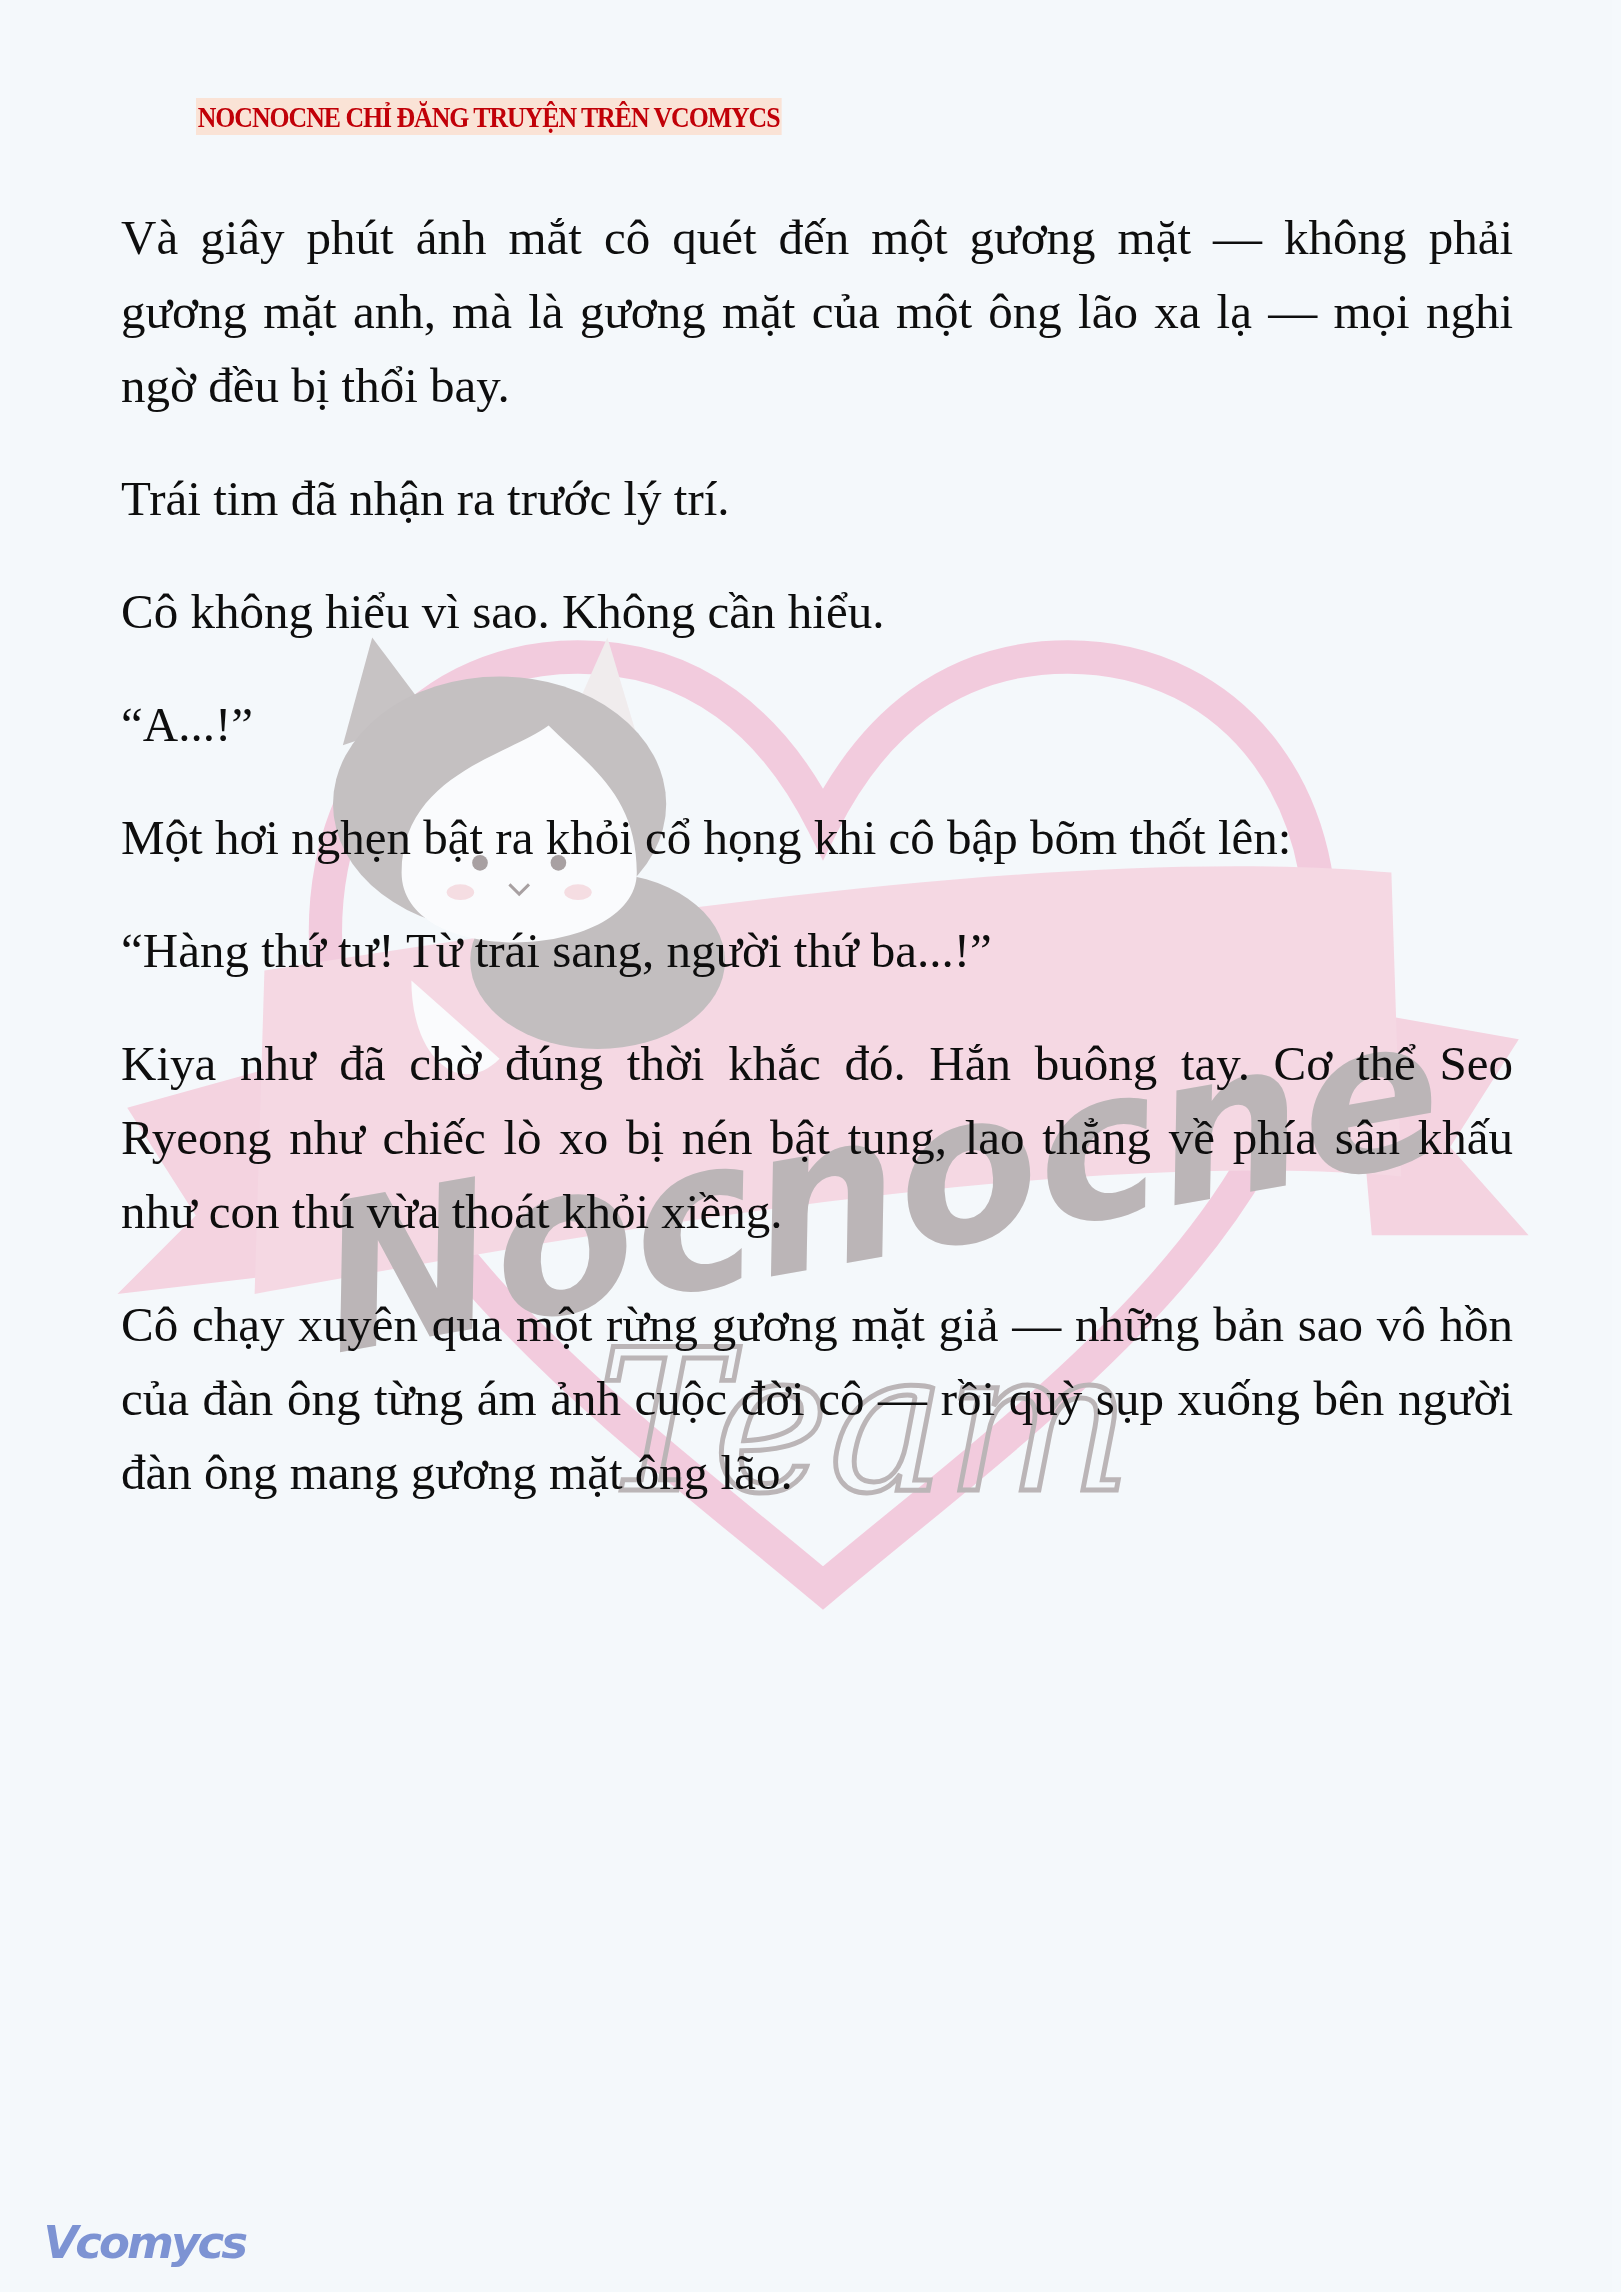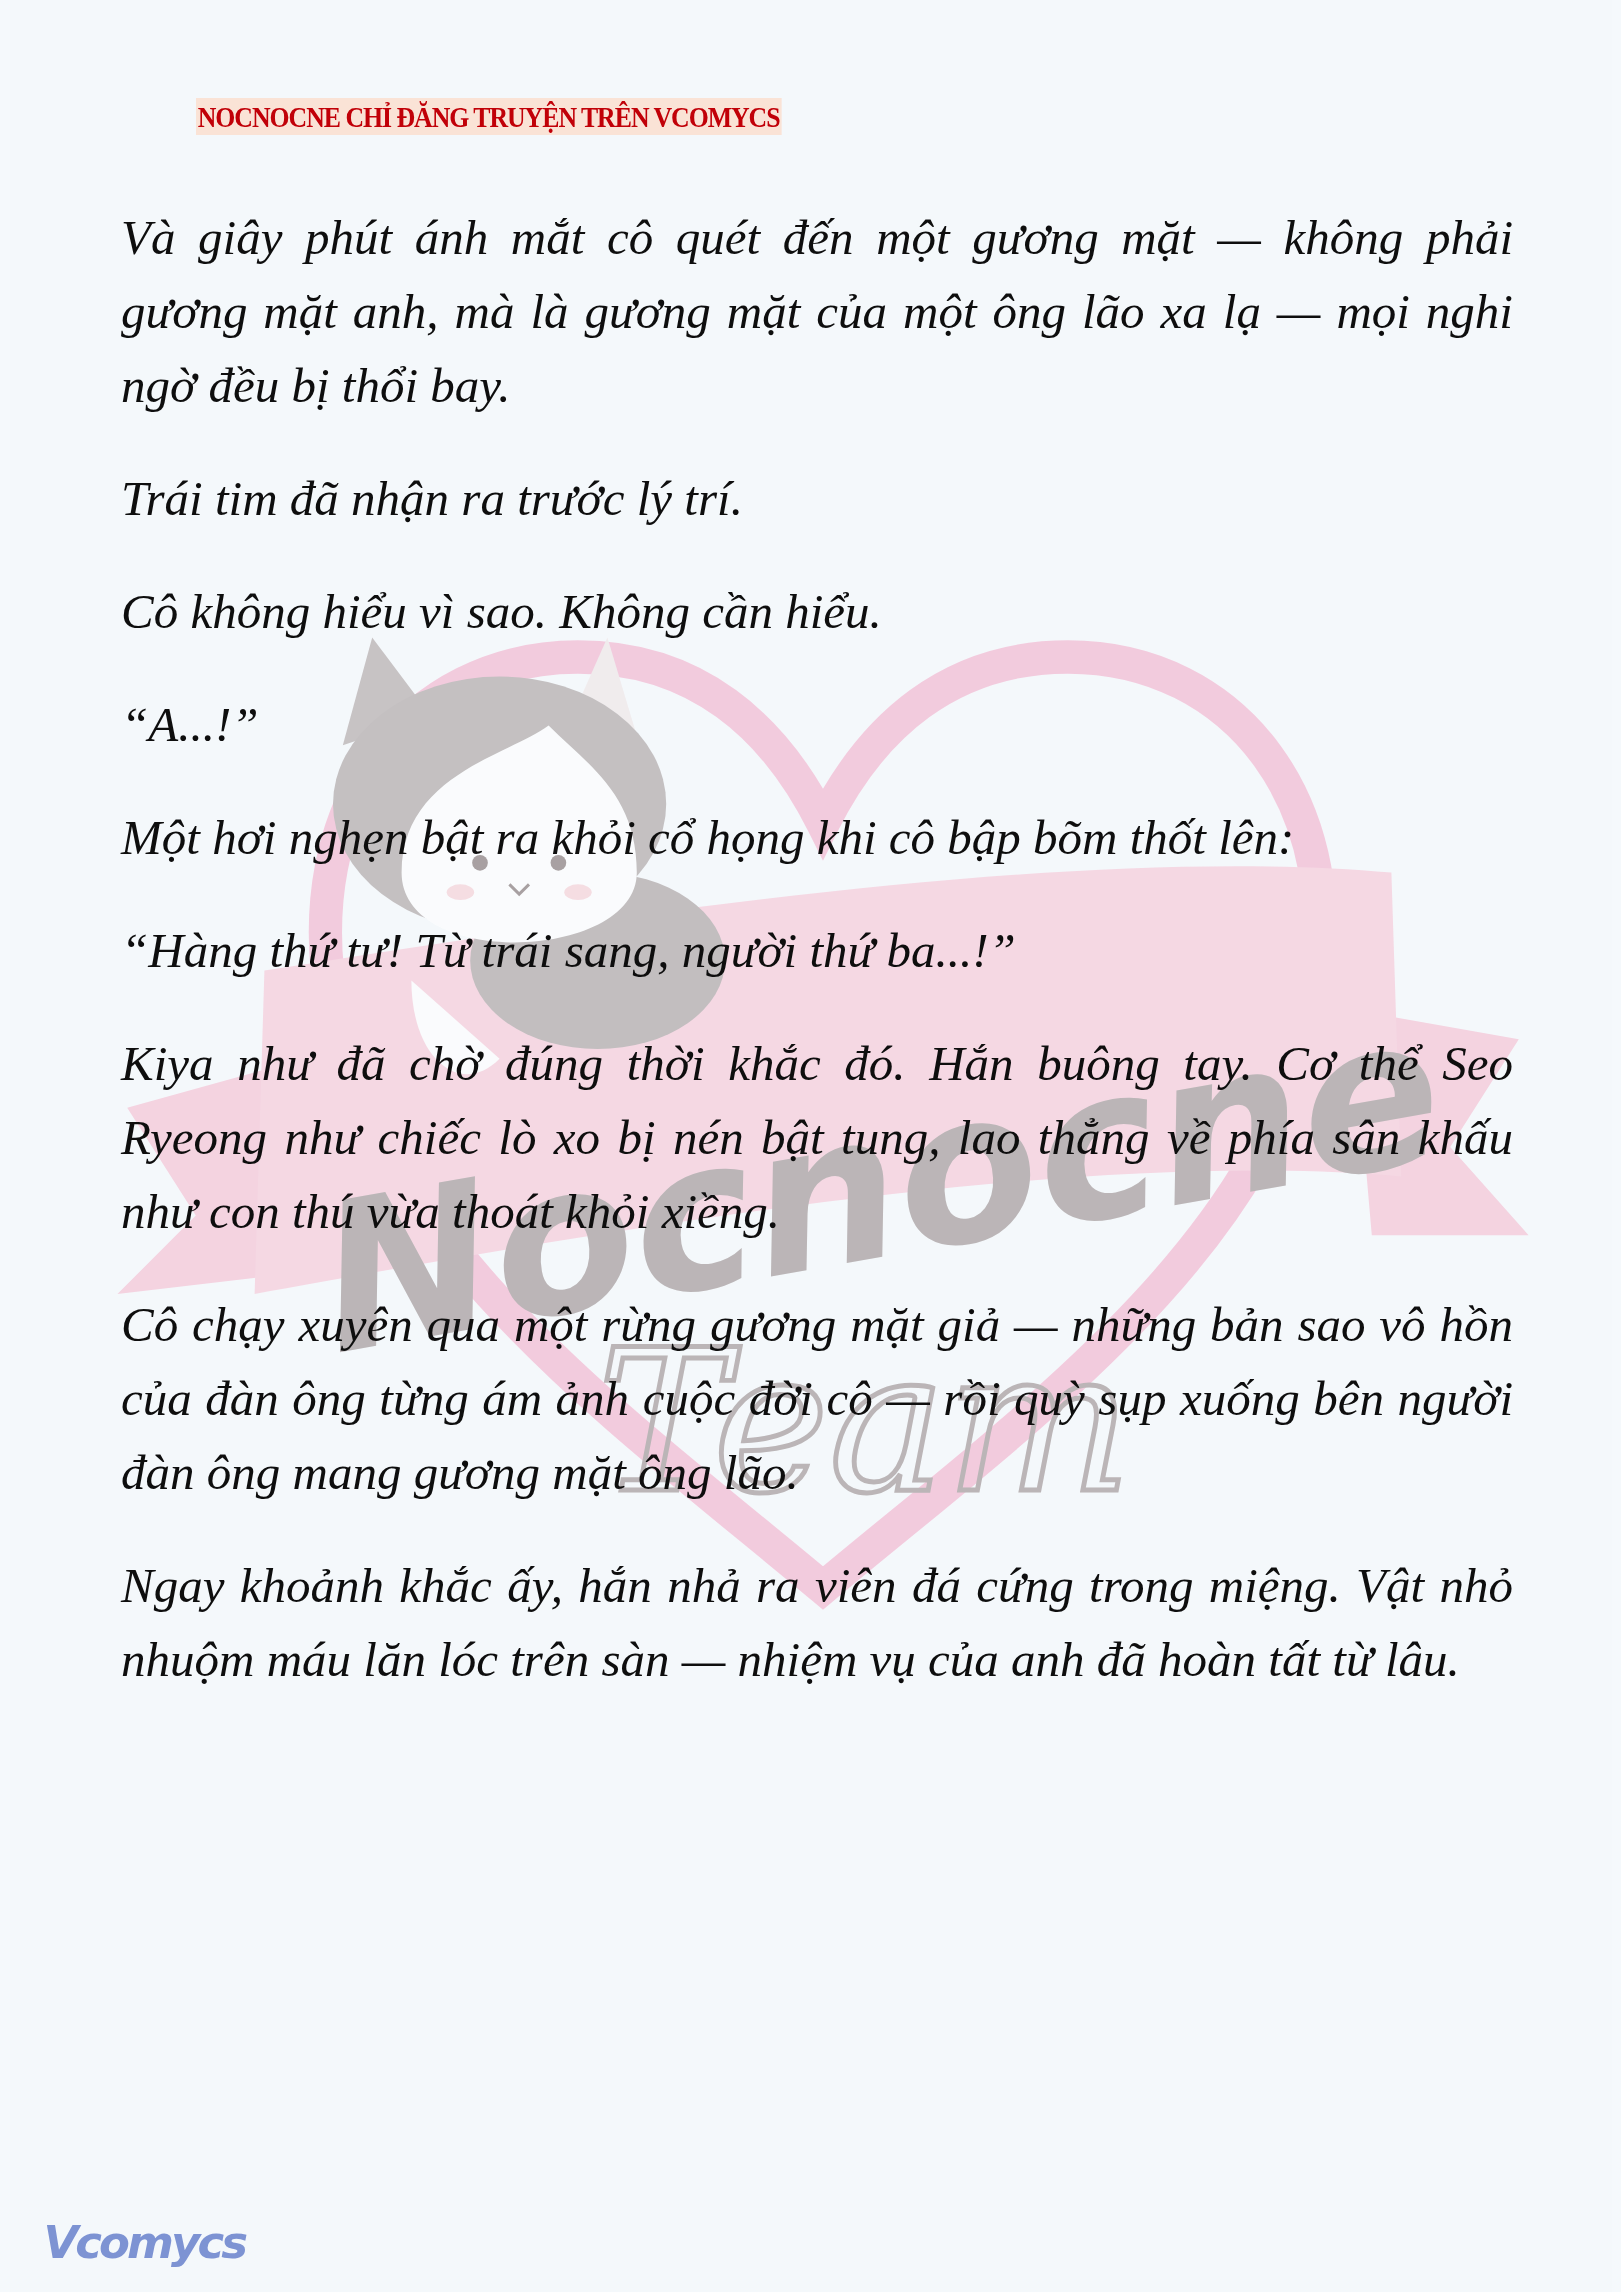--- a/index.html
+++ b/index.html
@@ -25,21 +25,20 @@
   }
   .watermark {
     position:absolute; left:88px; top:549px; width:1470px; height:1098px;
     pointer-events:none; opacity:0.55;
   }
   .content {
     position:absolute; left:121px; top:201px; width:1392px;
     color:#0e0e0e;
     font-size:49px;
     line-height:74px;
-    font-style:italic;
   }
   .content p {
     margin:0 0 39px 0;
     text-align:justify;
     text-align-last:left;
   }
   .logo {
     position:absolute; left:27.4px; top:2213px; width:216px; height:69px;
   }
   .logo-text {
@@ -89,19 +88,18 @@
 
 <div class="content">
   <p>Và giây phút ánh mắt cô quét đến một gương mặt — không phải gương mặt anh, mà là gương mặt của một ông lão xa lạ — mọi nghi ngờ đều bị thổi bay.</p>
   <p>Trái tim đã nhận ra trước lý trí.</p>
   <p>Cô không hiểu vì sao. Không cần hiểu.</p>
   <p>“A...!”</p>
   <p>Một hơi nghẹn bật ra khỏi cổ họng khi cô bập bõm thốt lên:</p>
   <p>“Hàng thứ tư! Từ trái sang, người thứ ba...!”</p>
   <p>Kiya như đã chờ đúng thời khắc đó. Hắn buông tay. Cơ thể Seo Ryeong như chiếc lò xo bị nén bật tung, lao thẳng về phía sân khấu như con thú vừa thoát khỏi xiềng.</p>
   <p>Cô chạy xuyên qua một rừng gương mặt giả — những bản sao vô hồn của đàn ông từng ám ảnh cuộc đời cô — rồi quỳ sụp xuống bên người đàn ông mang gương mặt ông lão.</p>
-  <p>Ngay khoảnh khắc ấy, hắn nhả ra viên đá cứng trong miệng. Vật nhỏ nhuộm máu lăn lóc trên sàn — nhiệm vụ của anh đã hoàn tất từ lâu.</p>
 </div>
 
 <div class="logo">
   <span class="logo-text">Vcomycs</span>
 </div>
 
 
 </body></html>

